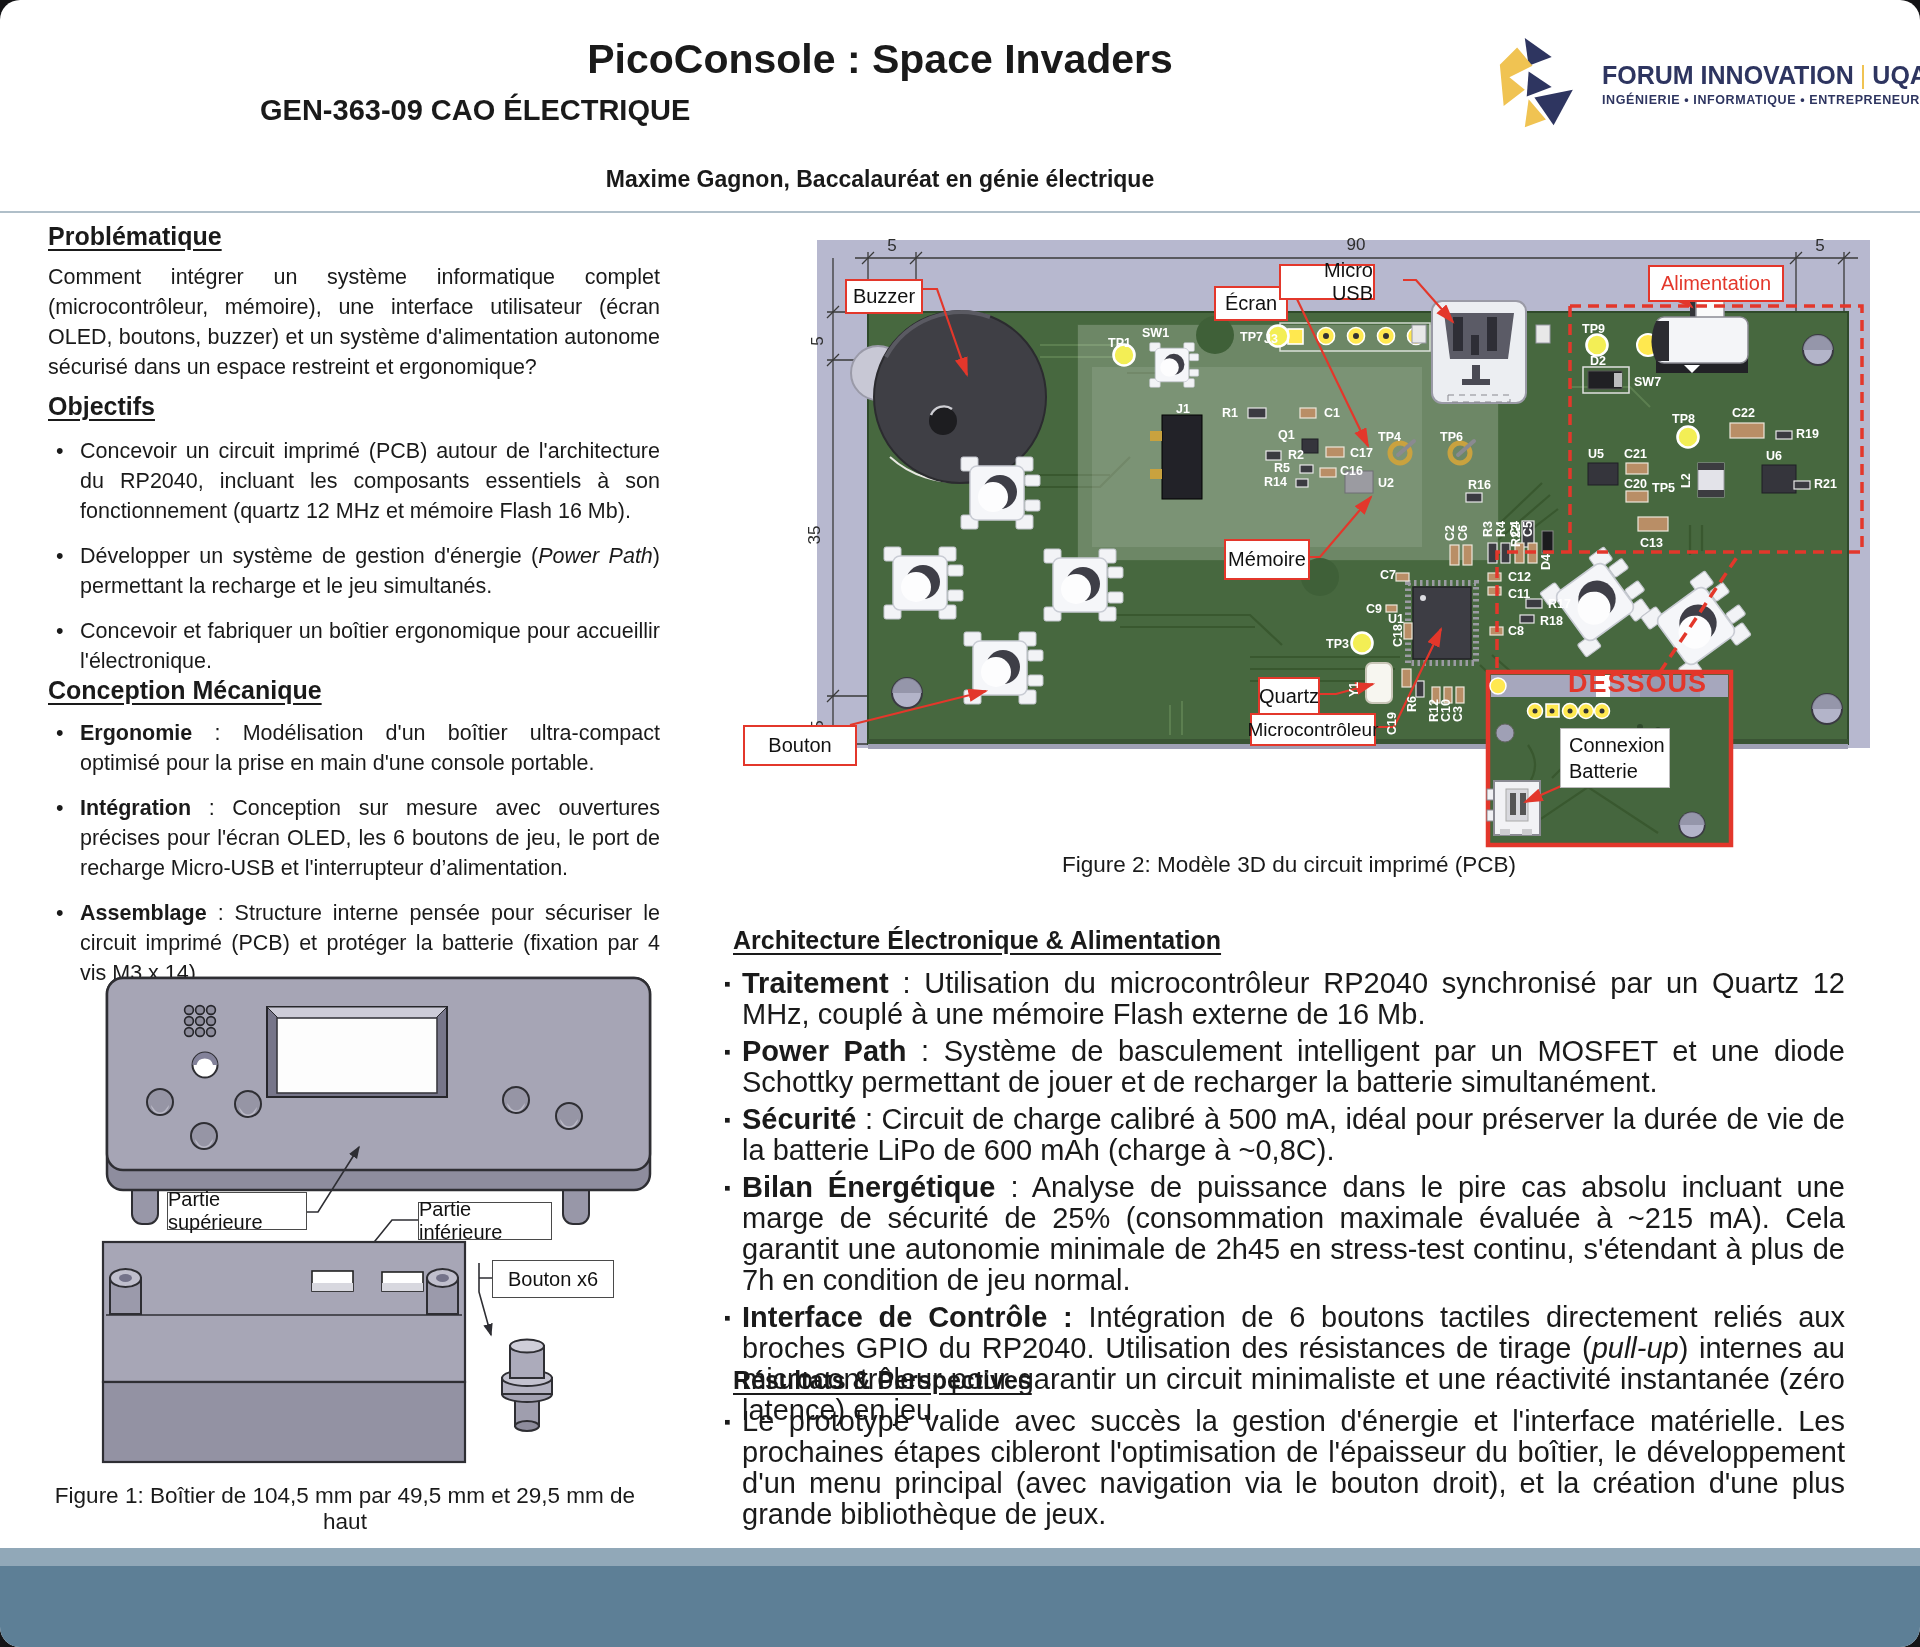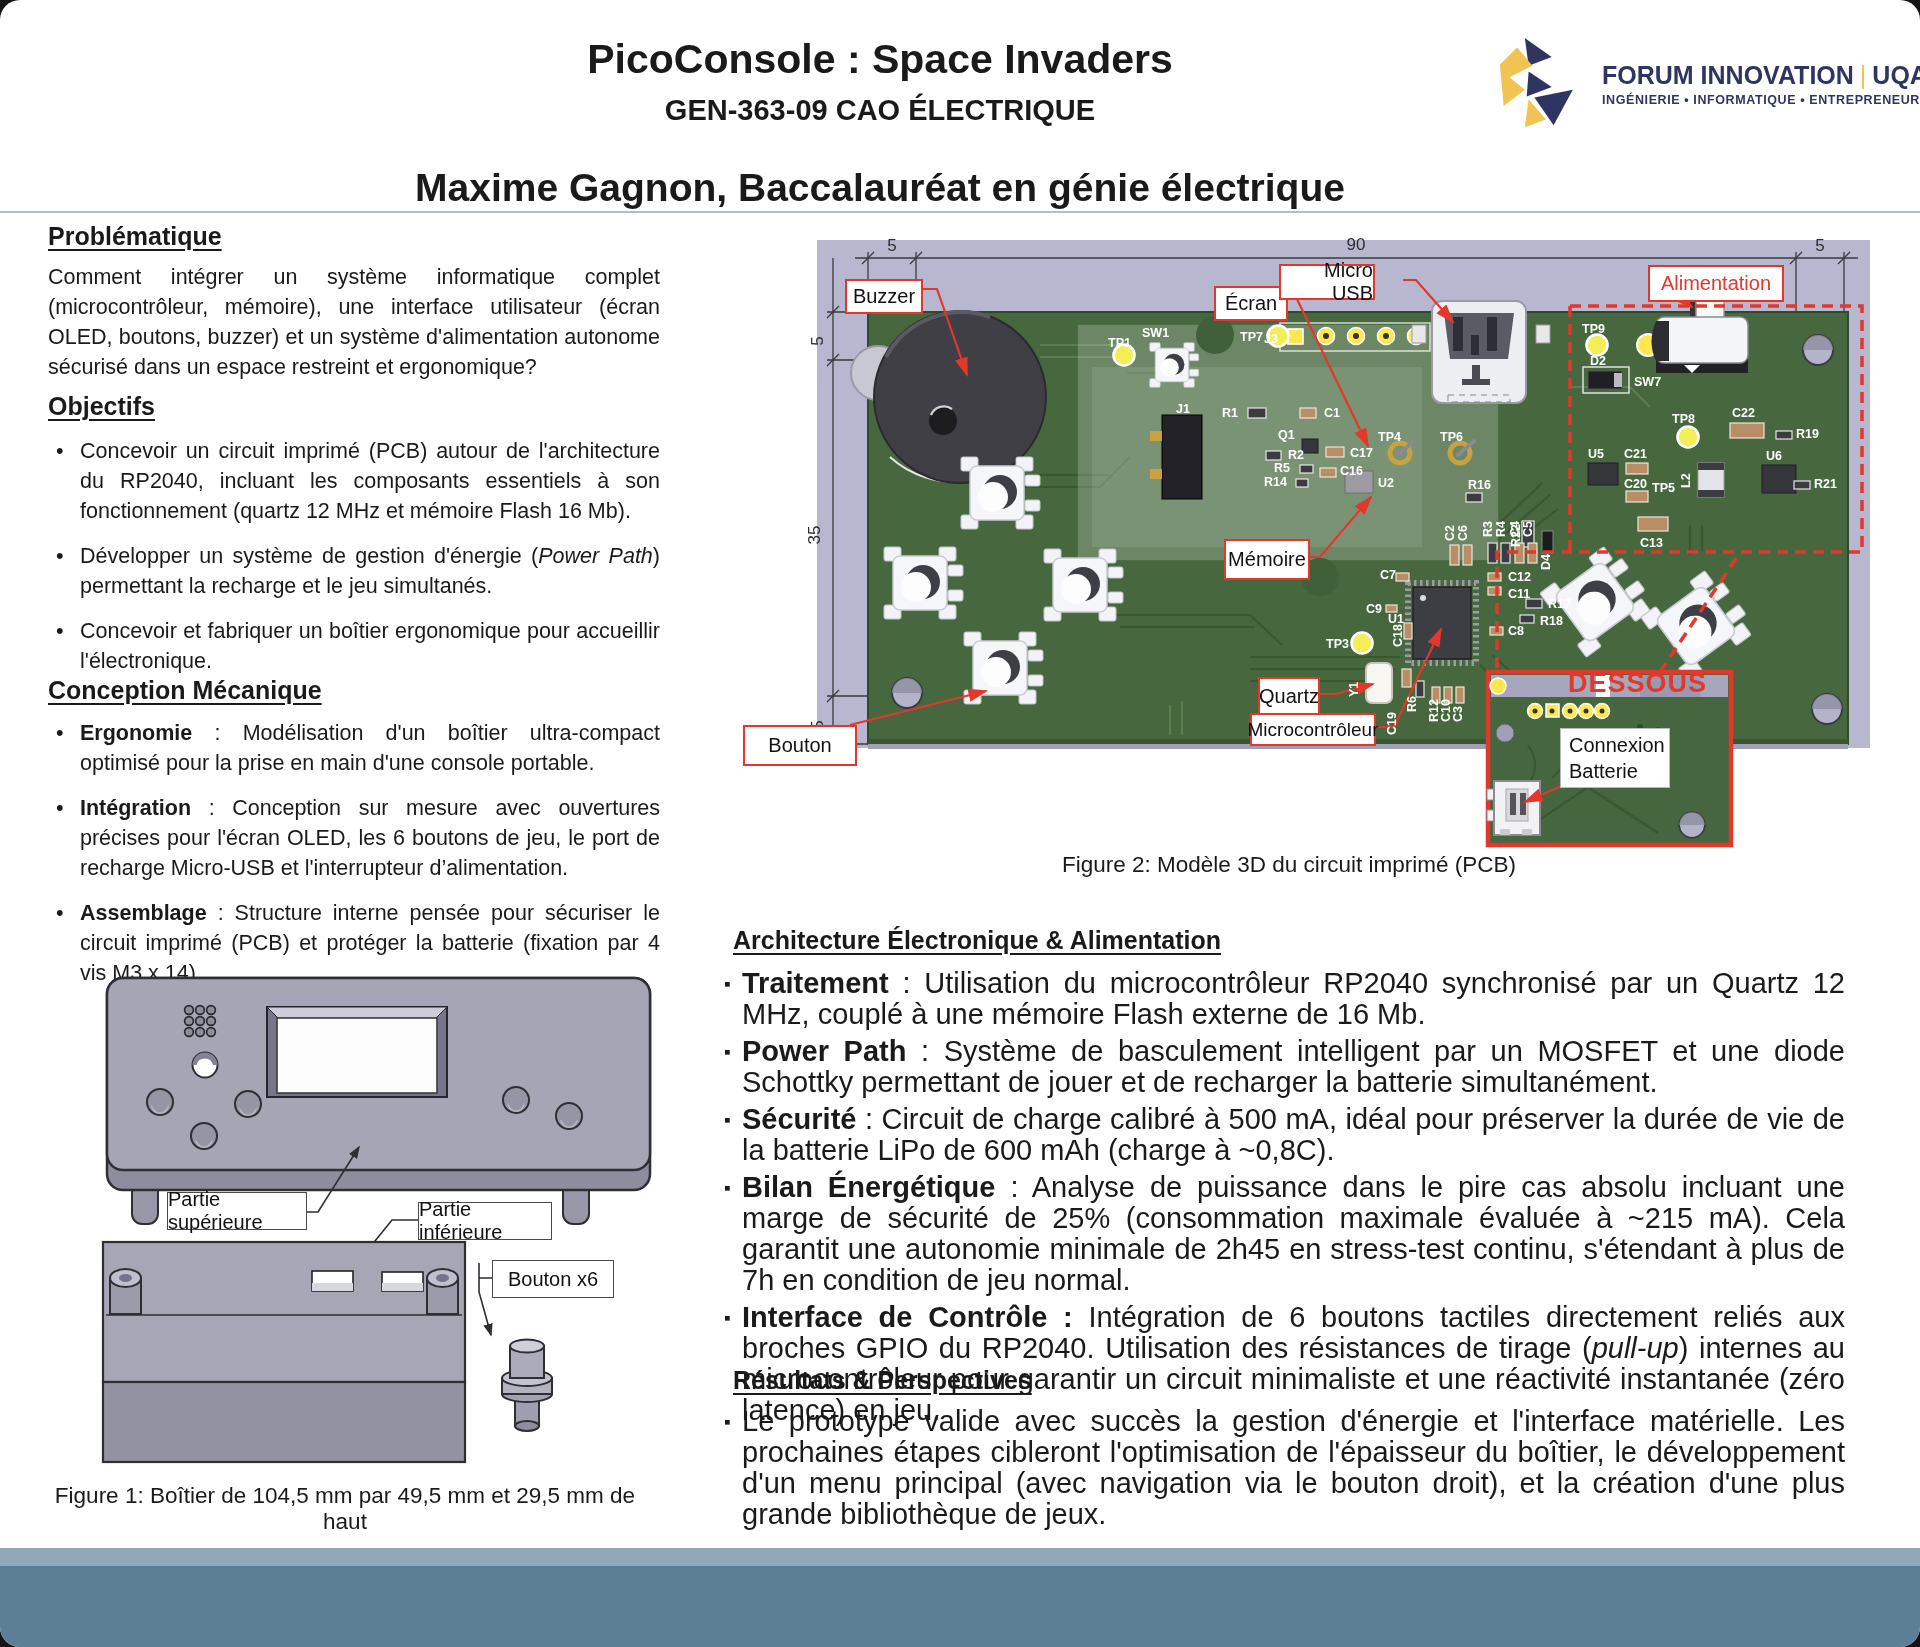--- a/index.html
+++ b/index.html
@@ -1,24 +1,24 @@
 <!DOCTYPE html>
 <html><head>
 <meta charset="utf-8">
 <style>
   html,body{margin:0;padding:0;background:#141416;}
   .page{position:relative;width:1920px;height:1647px;margin:0 auto;background:#ffffff;
         border-radius:20px;overflow:hidden;font-family:"Liberation Sans",sans-serif;color:#1a1a1a;}
   
   .hdr-title{position:absolute;left:260px;top:36px;width:1240px;text-align:center;
              font-size:41px;font-weight:bold;letter-spacing:0;}
-  .hdr-course{position:absolute;left:260px;top:94px;width:1240px;text-align:center;
+  .hdr-course{position:absolute;left:260px;top:94px;width:1240px;
               font-size:29px;font-weight:bold;}
   .hdr-author{position:absolute;left:260px;top:166px;width:1240px;text-align:center;
-              font-size:39px;font-weight:bold;}
+              font-size:23px;font-weight:bold;}
   .hdr-divider{position:absolute;left:0;top:211px;width:1920px;height:2px;background:#b0bfc9;}
   .logo{position:absolute;left:1496px;top:36px;display:flex;align-items:center;gap:10px;}
   .logo-mark{width:96px;height:96px;flex:0 0 auto;}
   .logo-line1{font-size:25px;font-weight:bold;color:#2e3560;white-space:nowrap;}
   .logo-sep{color:#f0c352;font-weight:normal;margin:0 6px;}
   .logo-uqar{font-weight:600;}
   .logo-tag{font-size:12.5px;font-weight:bold;color:#2e3560;letter-spacing:.6px;margin-top:3px;white-space:nowrap;}
   
   .sec-h{position:absolute;font-size:25px;font-weight:bold;text-decoration:underline;
          text-decoration-thickness:2px;text-underline-offset:4px;}

